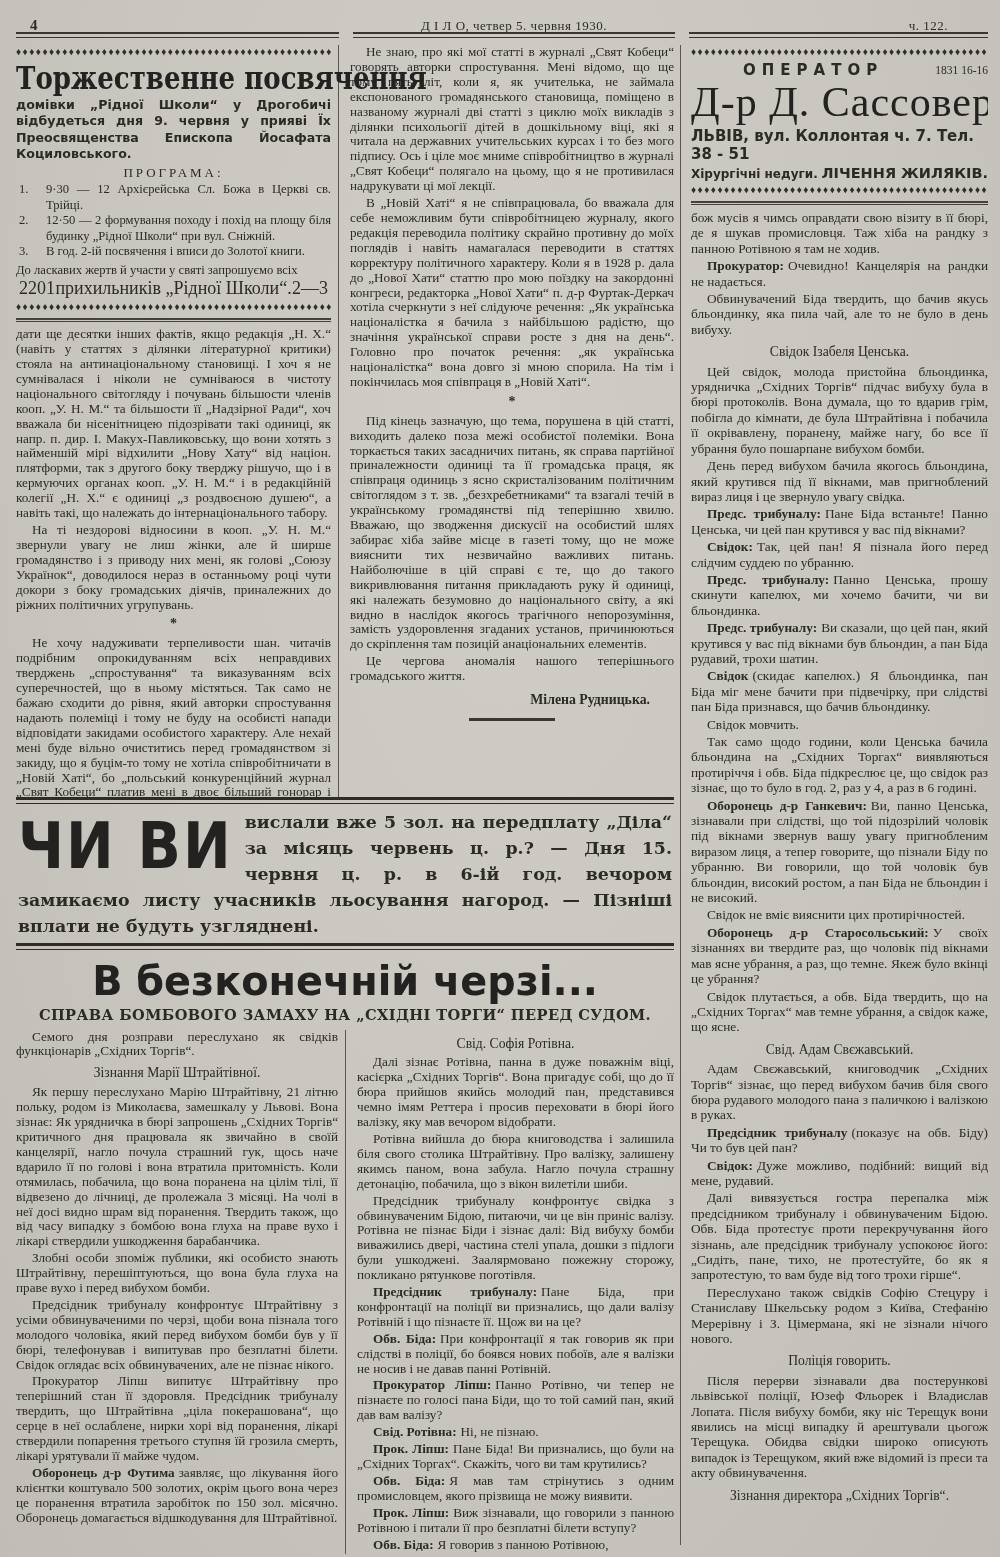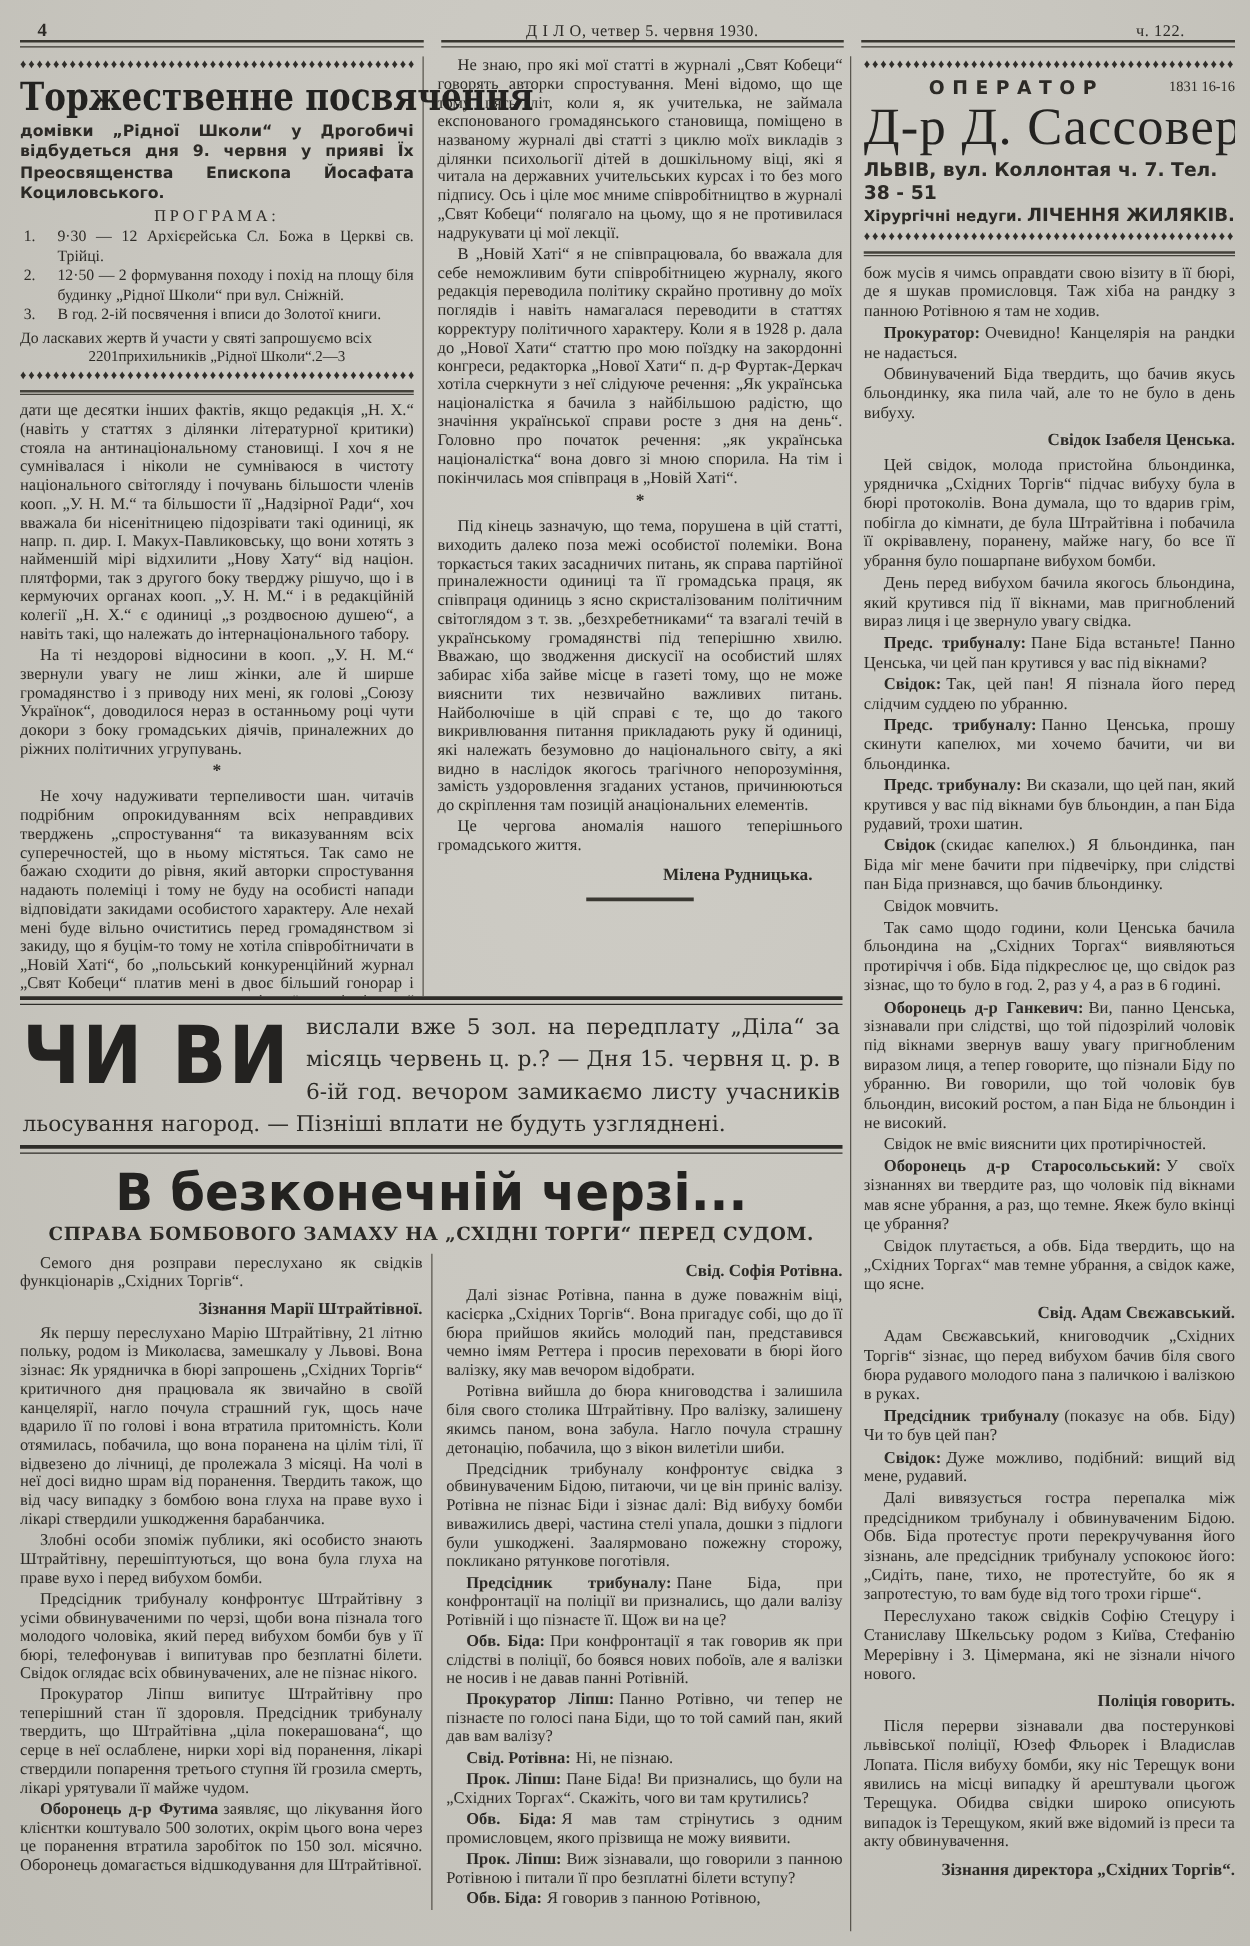--- a/index.html
+++ b/index.html
@@ -28,55 +28,55 @@
   .upper-cols{display:flex;height:752px;overflow:hidden}
   .col1{width:322px;padding-right:7px}
   .col2{width:336px;border-left:1.5px solid #59564e;padding-left:11px}
   
   .article{font-size:13.2px;line-height:14.9px;text-align:justify}
   .rc .article{font-size:13.3px;line-height:15.4px}
   .blk{margin-bottom:2px}
   .b-p{text-indent:16px}
   .ni{text-indent:0}
   .b-star{text-align:center;text-indent:0;margin:5px 0 4px;font-size:14px;font-weight:bold}
-  .b-subhead{text-align:right;text-indent:0;font-weight:bold;margin:7px 0 4px;font-size:13.6px}
+  .b-subhead{text-align:center;text-indent:0;font-weight:normal;margin:7px 0 4px;font-size:13.6px}
   .b-sig{text-align:right;text-indent:0;font-weight:bold;padding-right:24px;margin-top:9px;font-size:13.8px}
   .b-rule{height:3.2px;background:#3a3832;width:86px;margin:10px auto 6px;font-size:0}
   .lead{font-weight:bold;margin-right:4px}
   
   .diamonds{height:12px;overflow:hidden;white-space:nowrap;font-size:10px;line-height:11px;letter-spacing:1.5px;color:#2f2d29;text-align:center}
   .diamonds::after{content:"♦♦♦♦♦♦♦♦♦♦♦♦♦♦♦♦♦♦♦♦♦♦♦♦♦♦♦♦♦♦♦♦♦♦♦♦♦♦♦♦♦♦♦♦♦♦♦♦♦♦♦♦♦♦♦♦♦♦♦♦"}
   
   .ad1{padding:1px 0 2px}
   .ad1-title{font-family:"DejaVu Serif",serif;font-weight:bold;font-size:31px;line-height:34px;
     transform:scaleX(.84);transform-origin:left center;white-space:nowrap;margin:3px 0 2px;color:#232220}
   .ad1-intro{font-family:"DejaVu Sans",sans-serif;font-weight:bold;font-size:12.6px;line-height:1.3;text-align:justify}
   .ad1-program{text-align:center;letter-spacing:3px;font-size:13px;margin:3px 0 1px}
   .ad1 ol{list-style:none;font-size:12.6px;line-height:1.22}
   .ad1 li{display:flex}
   .ad1 .num{width:30px;flex:none;padding-left:3px}
   .ad1 .ptext{flex:1;text-align:justify}
   .ad1-invite{font-size:12.6px;margin-top:4px;text-align:justify;text-indent:0}
-  .ad1-foot{display:flex;justify-content:center;font-size:12px;padding:0 3px;margin-bottom:2px}
+  .ad1-foot{display:flex;justify-content:space-between;font-size:18px;padding:0 3px;margin-bottom:2px}
   
   .ad2{padding:1px 0 2px}
   .ad2-row1{display:flex;align-items:center;justify-content:space-between;margin:3px 0 0}
   .ad2-label{font-family:"DejaVu Sans",sans-serif;font-weight:bold;font-size:15px;letter-spacing:6px;margin-left:52px}
   .ad2-ref{font-size:11.5px}
   .ad2-name{font-family:"Liberation Serif",serif;font-size:42px;line-height:46px;letter-spacing:1px;text-align:center;color:#232220;white-space:nowrap}
   .ad2-addr{font-family:"DejaVu Sans",sans-serif;font-weight:bold;font-size:15px;text-align:left;margin:2px 0 2px}
   .ad2-row2{display:flex;justify-content:space-between;align-items:baseline;margin-bottom:3px}
   .ad2-l{font-family:"DejaVu Sans",sans-serif;font-weight:bold;font-size:12px}
   .ad2-r{font-family:"DejaVu Sans",sans-serif;font-weight:bold;font-size:14.5px}
   
   .rule-heavy{border-top:3.5px solid #2e2c28;border-bottom:1.5px solid #2e2c28;height:7px}
   .chy-body{padding:5px 2px 3px;overflow:hidden}
   .chy-big{float:left;display:inline-block;font-family:"DejaVu Sans",sans-serif;font-weight:bold;
     font-size:57px;line-height:.95;letter-spacing:2px;margin:6px 12px 0 0;transform:scaleY(1.12);transform-origin:top left;color:#232220}
-  .chy-text{display:block;font-family:"DejaVu Serif",serif;font-weight:normal;font-size:17.4px;line-height:1.5;text-align:justify}
+  .chy-text{display:block;font-family:"DejaVu Serif",serif;font-weight:bold;font-size:17.4px;line-height:1.5;text-align:justify}
   
   .court-headline{font-family:"DejaVu Sans",sans-serif;font-weight:bold;font-size:41px;line-height:44px;
     text-align:center;margin:9px 0 3px;color:#232220;transform:scaleX(.97)}
   .court-sub{font-family:"DejaVu Serif",serif;font-weight:bold;font-size:14.6px;text-align:center;letter-spacing:.4px;margin-bottom:7px}
   .court-cols{display:flex}
   .ccol{width:329px;padding-right:7px;font-size:13.2px;line-height:14.9px;text-align:justify}
   .ccol-r{border-left:1.5px solid #59564e;padding-left:11px;padding-right:0;width:329px}
 </style>
 </head>
 <body>

